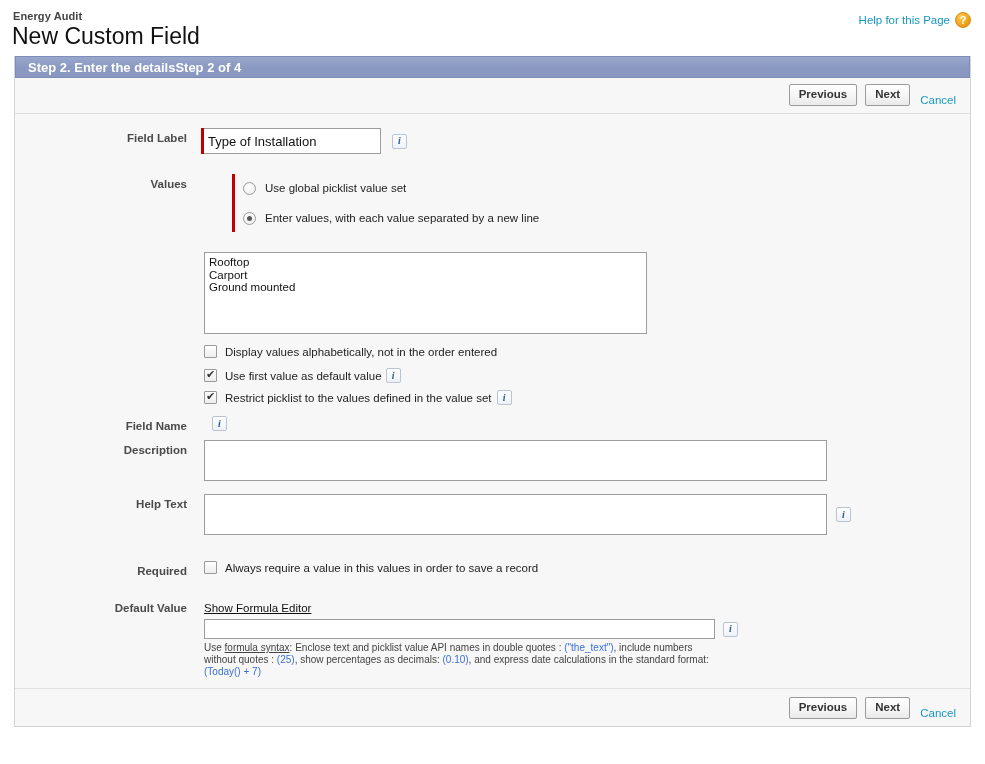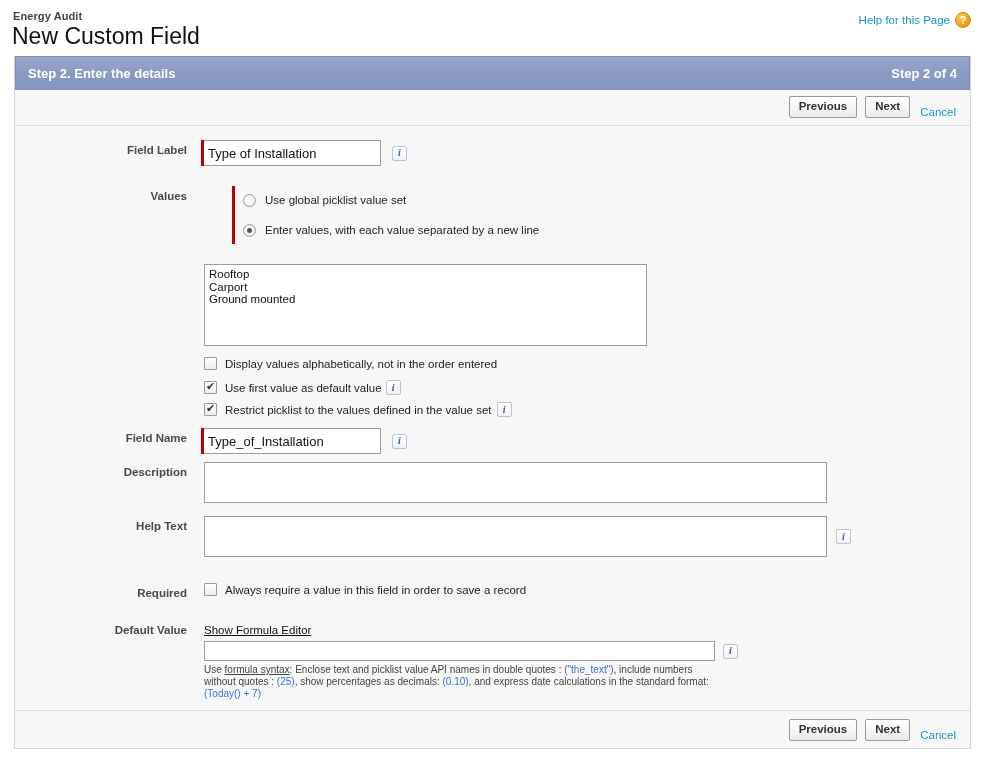--- a/index.html
+++ b/index.html
@@ -69,23 +69,23 @@
     width: 957px;
   }
   .step-header {
     background: #8d9cc4;
     background: linear-gradient(to bottom, #99a7cc 0%, #8b9ac2 50%, #8997c0 100%);
     border: 1px solid #7f8eb8;
     color: #ffffff;
     font-size: 13px;
     font-weight: bold;
     padding: 6px 12px;
-    display: flex; justify-content: space-between; align-items: center;
-    box-sizing: border-box;
-    height: 34px;
+    display: flex; justify-content: flex-start; align-items: center;
+    box-sizing: border-box;
+    height: 22px;
   }
   .step-header .right { font-size: 13px; }
 
   .button-bar {
     background: #f7f7f7;
     border-bottom: 1px solid #e0e0e0;
     padding: 7px 12px;
     display: flex; justify-content: flex-end; align-items: flex-end;
     gap: 8px;
     box-sizing: border-box;
@@ -375,24 +375,20 @@
               <span class="info-icon" style="margin-left:5px;">i</span>
             </div>
           </div>
         </div>
       </div>
 
       <div class="row" style="margin-top:11px;">
         <div class="label-cell">Field Name</div>
         <div class="field-cell">
           <div style="display:flex;align-items:center;">
-            <div class="req-wrap">
-              <div class="req-bar"></div>
-              <input class="text-input" type="text" value="Type_of_Installation" style="">
-            </div>
             <span class="info-icon" style="margin-left:11px;">i</span>
           </div>
         </div>
       </div>
 
       <div class="row" style="margin-top:8px;">
         <div class="label-cell">Description</div>
         <div class="field-cell">
           <textarea class="big-textarea" style="margin-left: 3px;"></textarea>
         </div>
@@ -406,21 +402,21 @@
             <span class="info-icon" style="margin-left:9px;">i</span>
           </div>
         </div>
       </div>
 
       <div class="row" style="margin-top:26px;">
         <div class="label-cell">Required</div>
         <div class="field-cell">
           <div class="check-row" style="margin-top:0;margin-left:3px;">
             <span class="checkbox"></span>
-            <span class="check-label">Always require a value in this field in order to save a record</span>
+            <span class="check-label">Always require a value in this values in order to save a record</span>
           </div>
         </div>
       </div>
 
       <div class="row" style="margin-top:21px;">
         <div class="label-cell">Default Value</div>
         <div class="field-cell">
           <div style="margin-left:3px;">
             <a class="formula-link">Show Formula Editor</a>
           </div>

